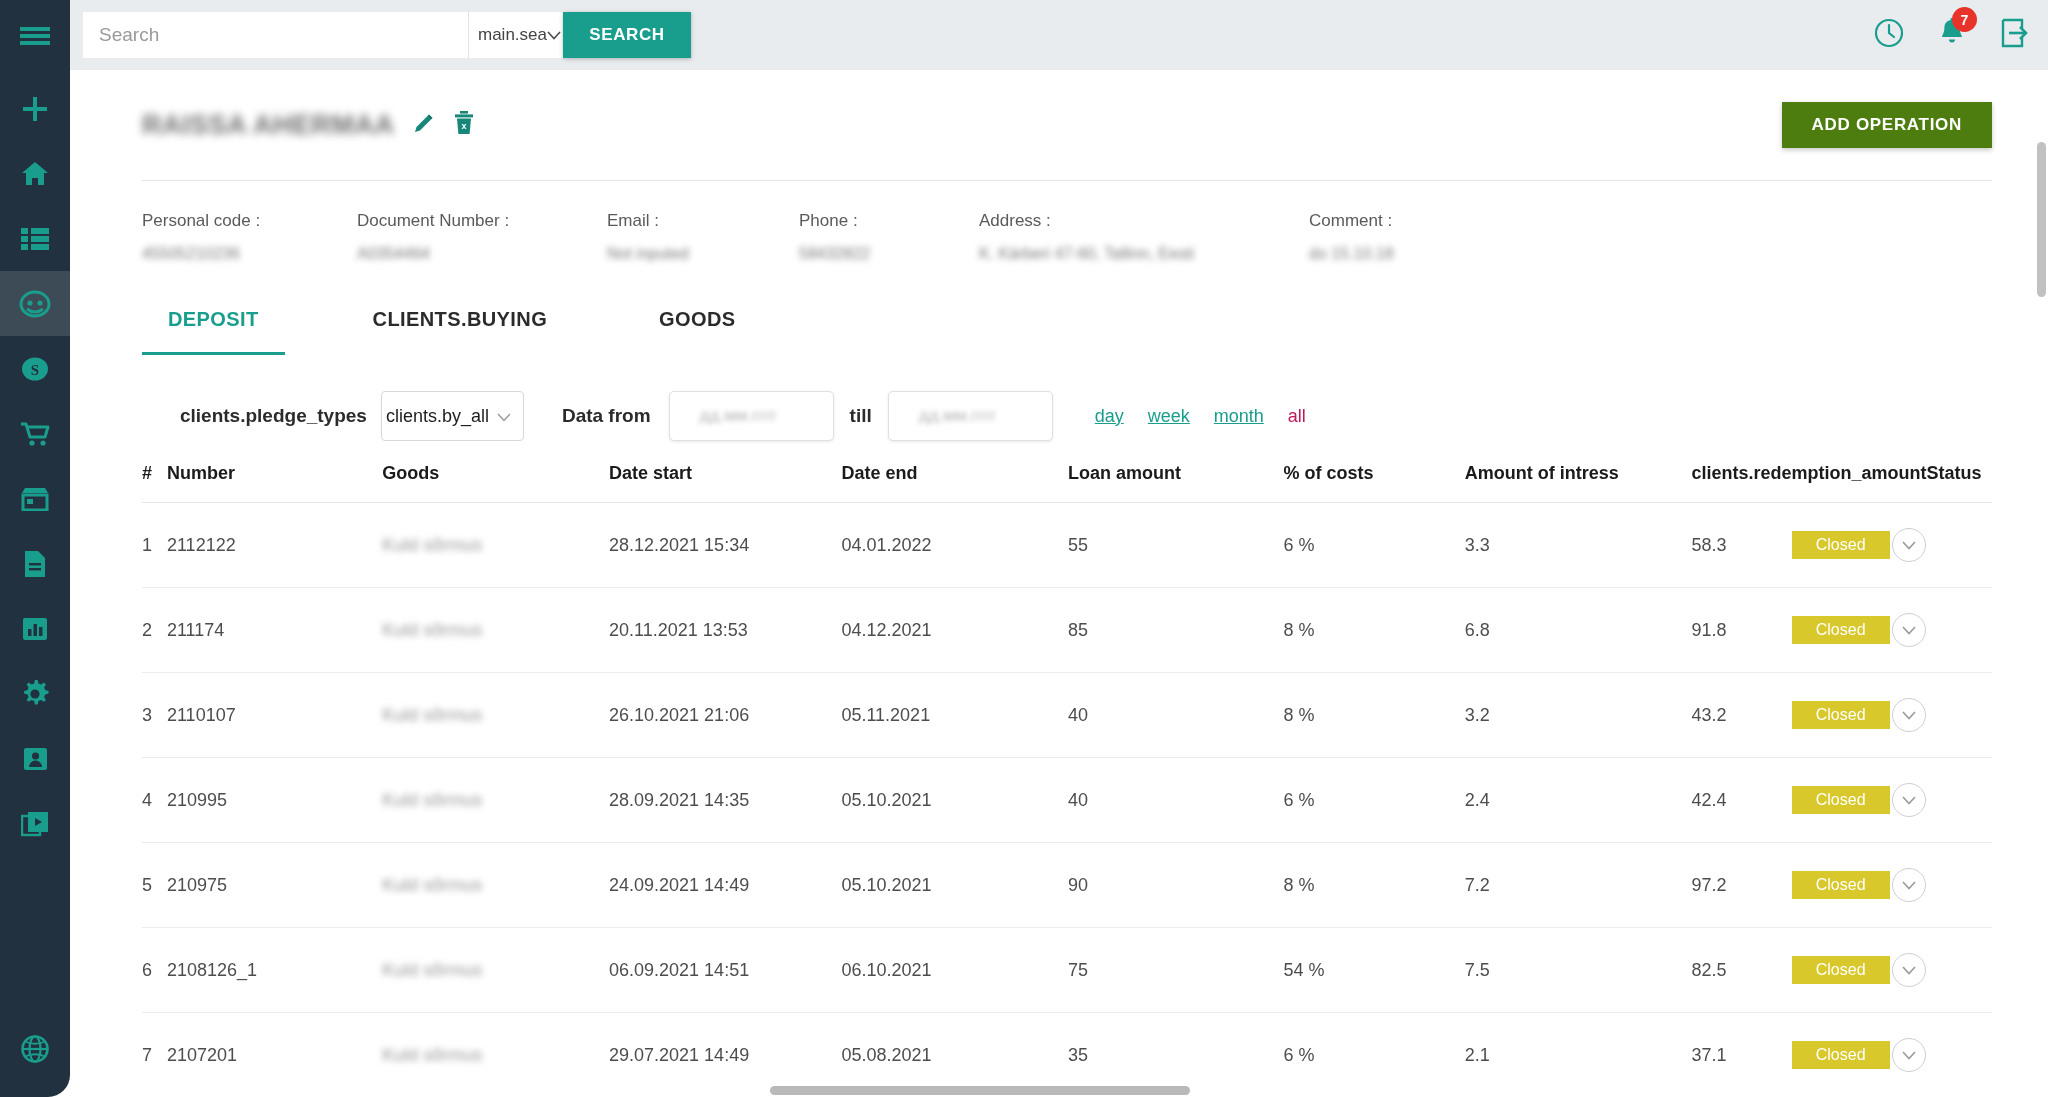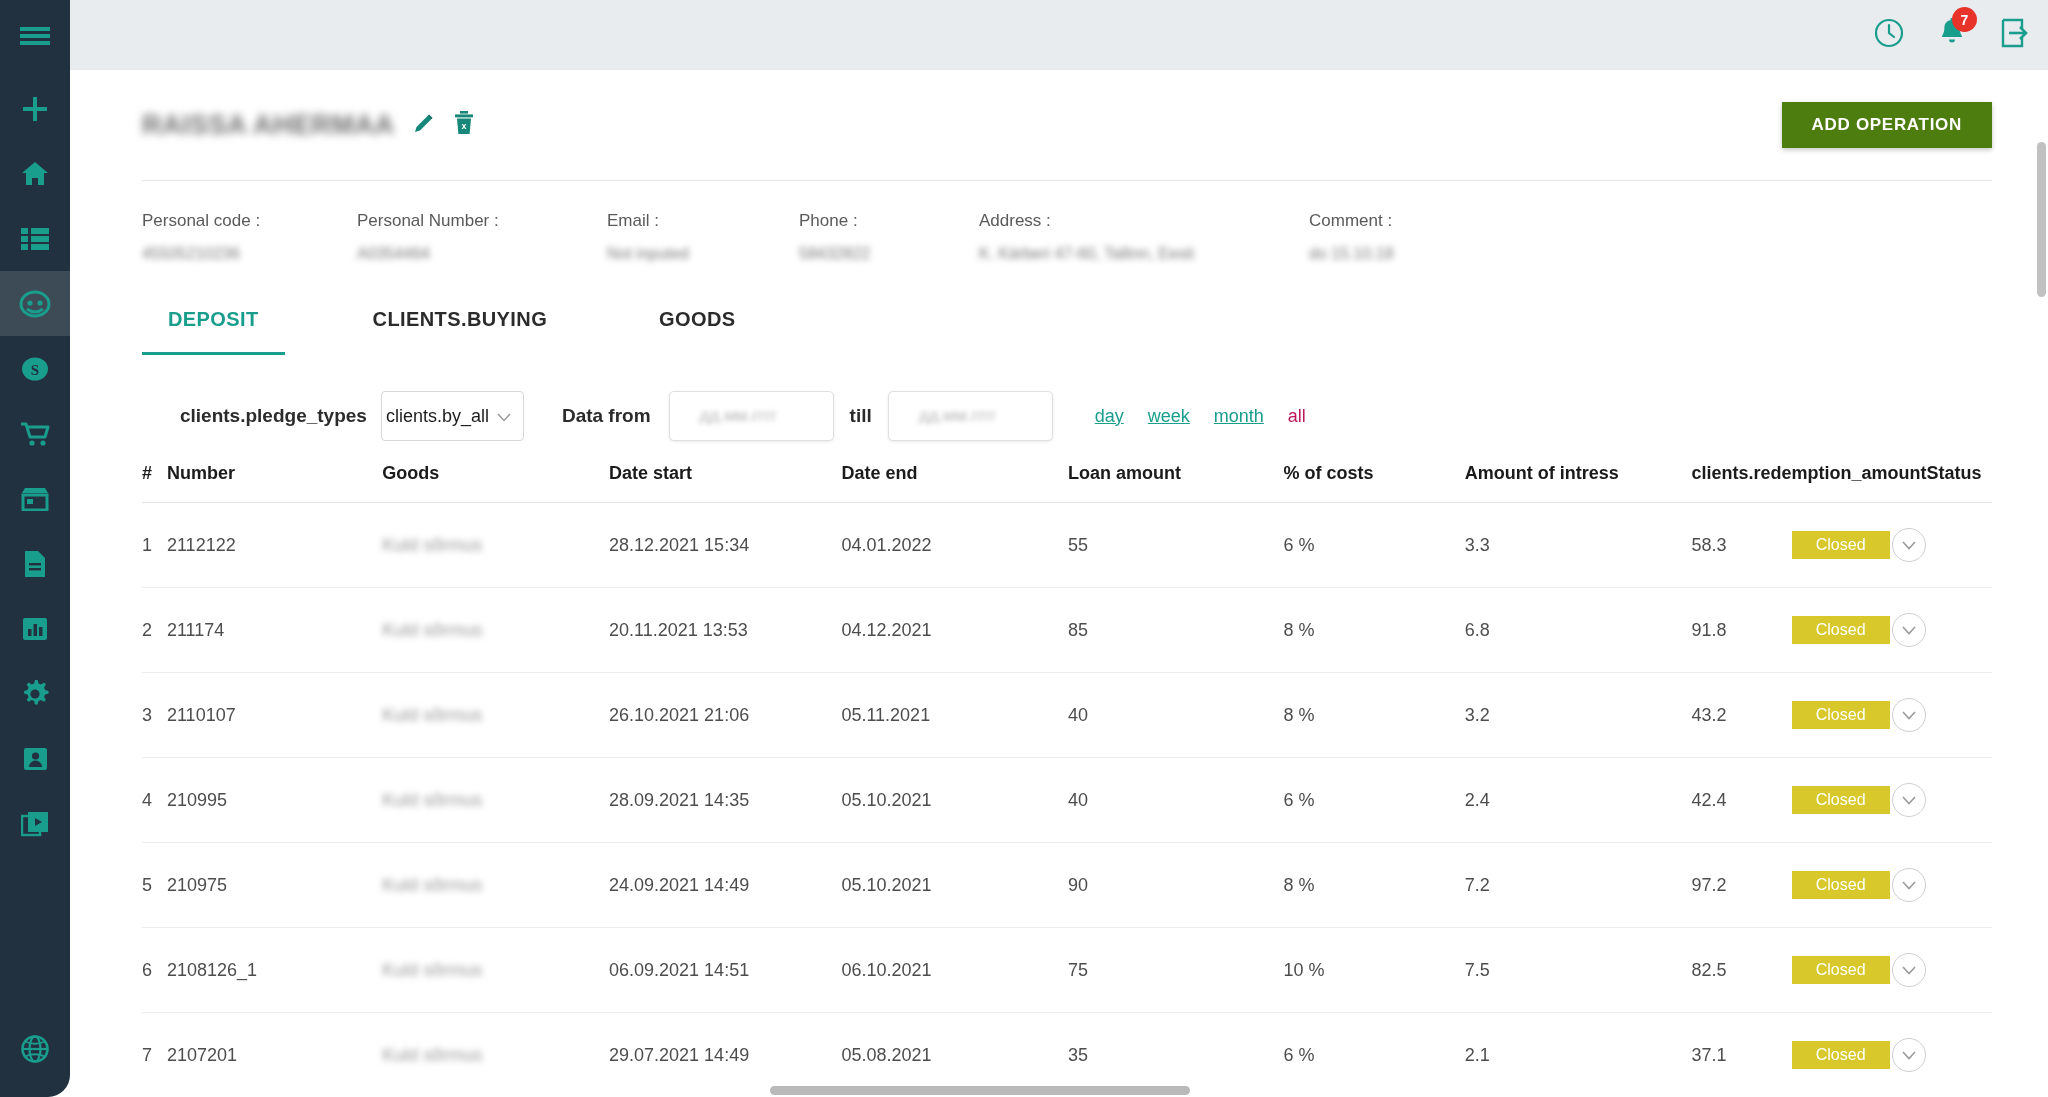--- a/index.html
+++ b/index.html
@@ -377,20 +377,32 @@
         <line x1="1.5" y1="14" x2="26.5" y2="14" stroke="#199d8c" stroke-width="2.2"></line>
         <path d="M4 6.5 Q14 11 24 6.5" stroke="#199d8c" stroke-width="1.8" fill="none"></path>
         <path d="M4 21.5 Q14 17 24 21.5" stroke="#199d8c" stroke-width="1.8" fill="none"></path>
       </svg>
     </span>
   </div>
 </div>
 
 <div id="topbar">
 
+  <div id="search-wrap">
+    <input id="search-input" type="text" placeholder="Search" style="">
+    <div id="search-scope">
+      <span>main.sea</span>
+      <span>
+        <svg width="14" height="9" viewBox="0 0 14 9">
+            <path d="M1 1 L7 7.5 L13 1" fill="none" stroke="#4d4d4d" stroke-width="1.6"></path>
+          </svg>
+      </span>
+    </div>
+    <button id="search-btn">SEARCH</button>
+  </div>
 
   <div id="topbar-right">
     <span class="tb-icon">
       <svg width="30" height="30" viewBox="0 0 30 30">
         <circle cx="15" cy="15" r="13" fill="none" stroke="#199d8c" stroke-width="2.2"></circle>
         <path d="M15 7 L15 15 L20 19" fill="none" stroke="#199d8c" stroke-width="2.2" stroke-linecap="round"></path>
       </svg>
     </span>
 
     <span class="tb-icon">
@@ -438,21 +450,21 @@
       <button id="add-operation-btn">ADD OPERATION</button>
     </div>
     <div id="title-divider"></div>
 
     <div id="info-strip">
       <div class="info-field" style="width:215px">
         <div class="info-label">Personal code :</div>
         <div class="info-value">45505210236</div>
       </div>
       <div class="info-field" style="width:250px">
-        <div class="info-label">Personal Number :</div>
+        <div class="info-label">Document Number :</div>
         <div class="info-value">A0354464</div>
       </div>
       <div class="info-field" style="width:192px">
         <div class="info-label">Email :</div>
         <div class="info-value">Not inputed</div>
       </div>
       <div class="info-field" style="width:180px">
         <div class="info-label">Phone :</div>
         <div class="info-value">58432822</div>
       </div>
@@ -614,21 +626,21 @@
               </span>
             </td>
           </tr>
           <tr>
             <td class="c-idx">6</td>
             <td class="c-num">2108126_1</td>
             <td class="c-goods"><span class="goods-cell">Kuld sõrmus</span></td>
             <td class="c-dstart">06.09.2021 14:51</td>
             <td class="c-dend">06.10.2021</td>
             <td class="c-loan">75</td>
-            <td class="c-pct">10 %</td>
+            <td class="c-pct">54 %</td>
             <td class="c-intr">7.5</td>
             <td class="c-redeem">82.5</td>
             <td class="c-status"><span class="status-badge">Closed</span></td>
             <td class="c-expand">
               <span class="expand-btn">
                 <svg width="14" height="9" viewBox="0 0 14 9">
                   <path d="M1 1 L7 7.5 L13 1" fill="none" stroke="#9a9a9a" stroke-width="1.6"></path>
                 </svg>
               </span>
             </td>

